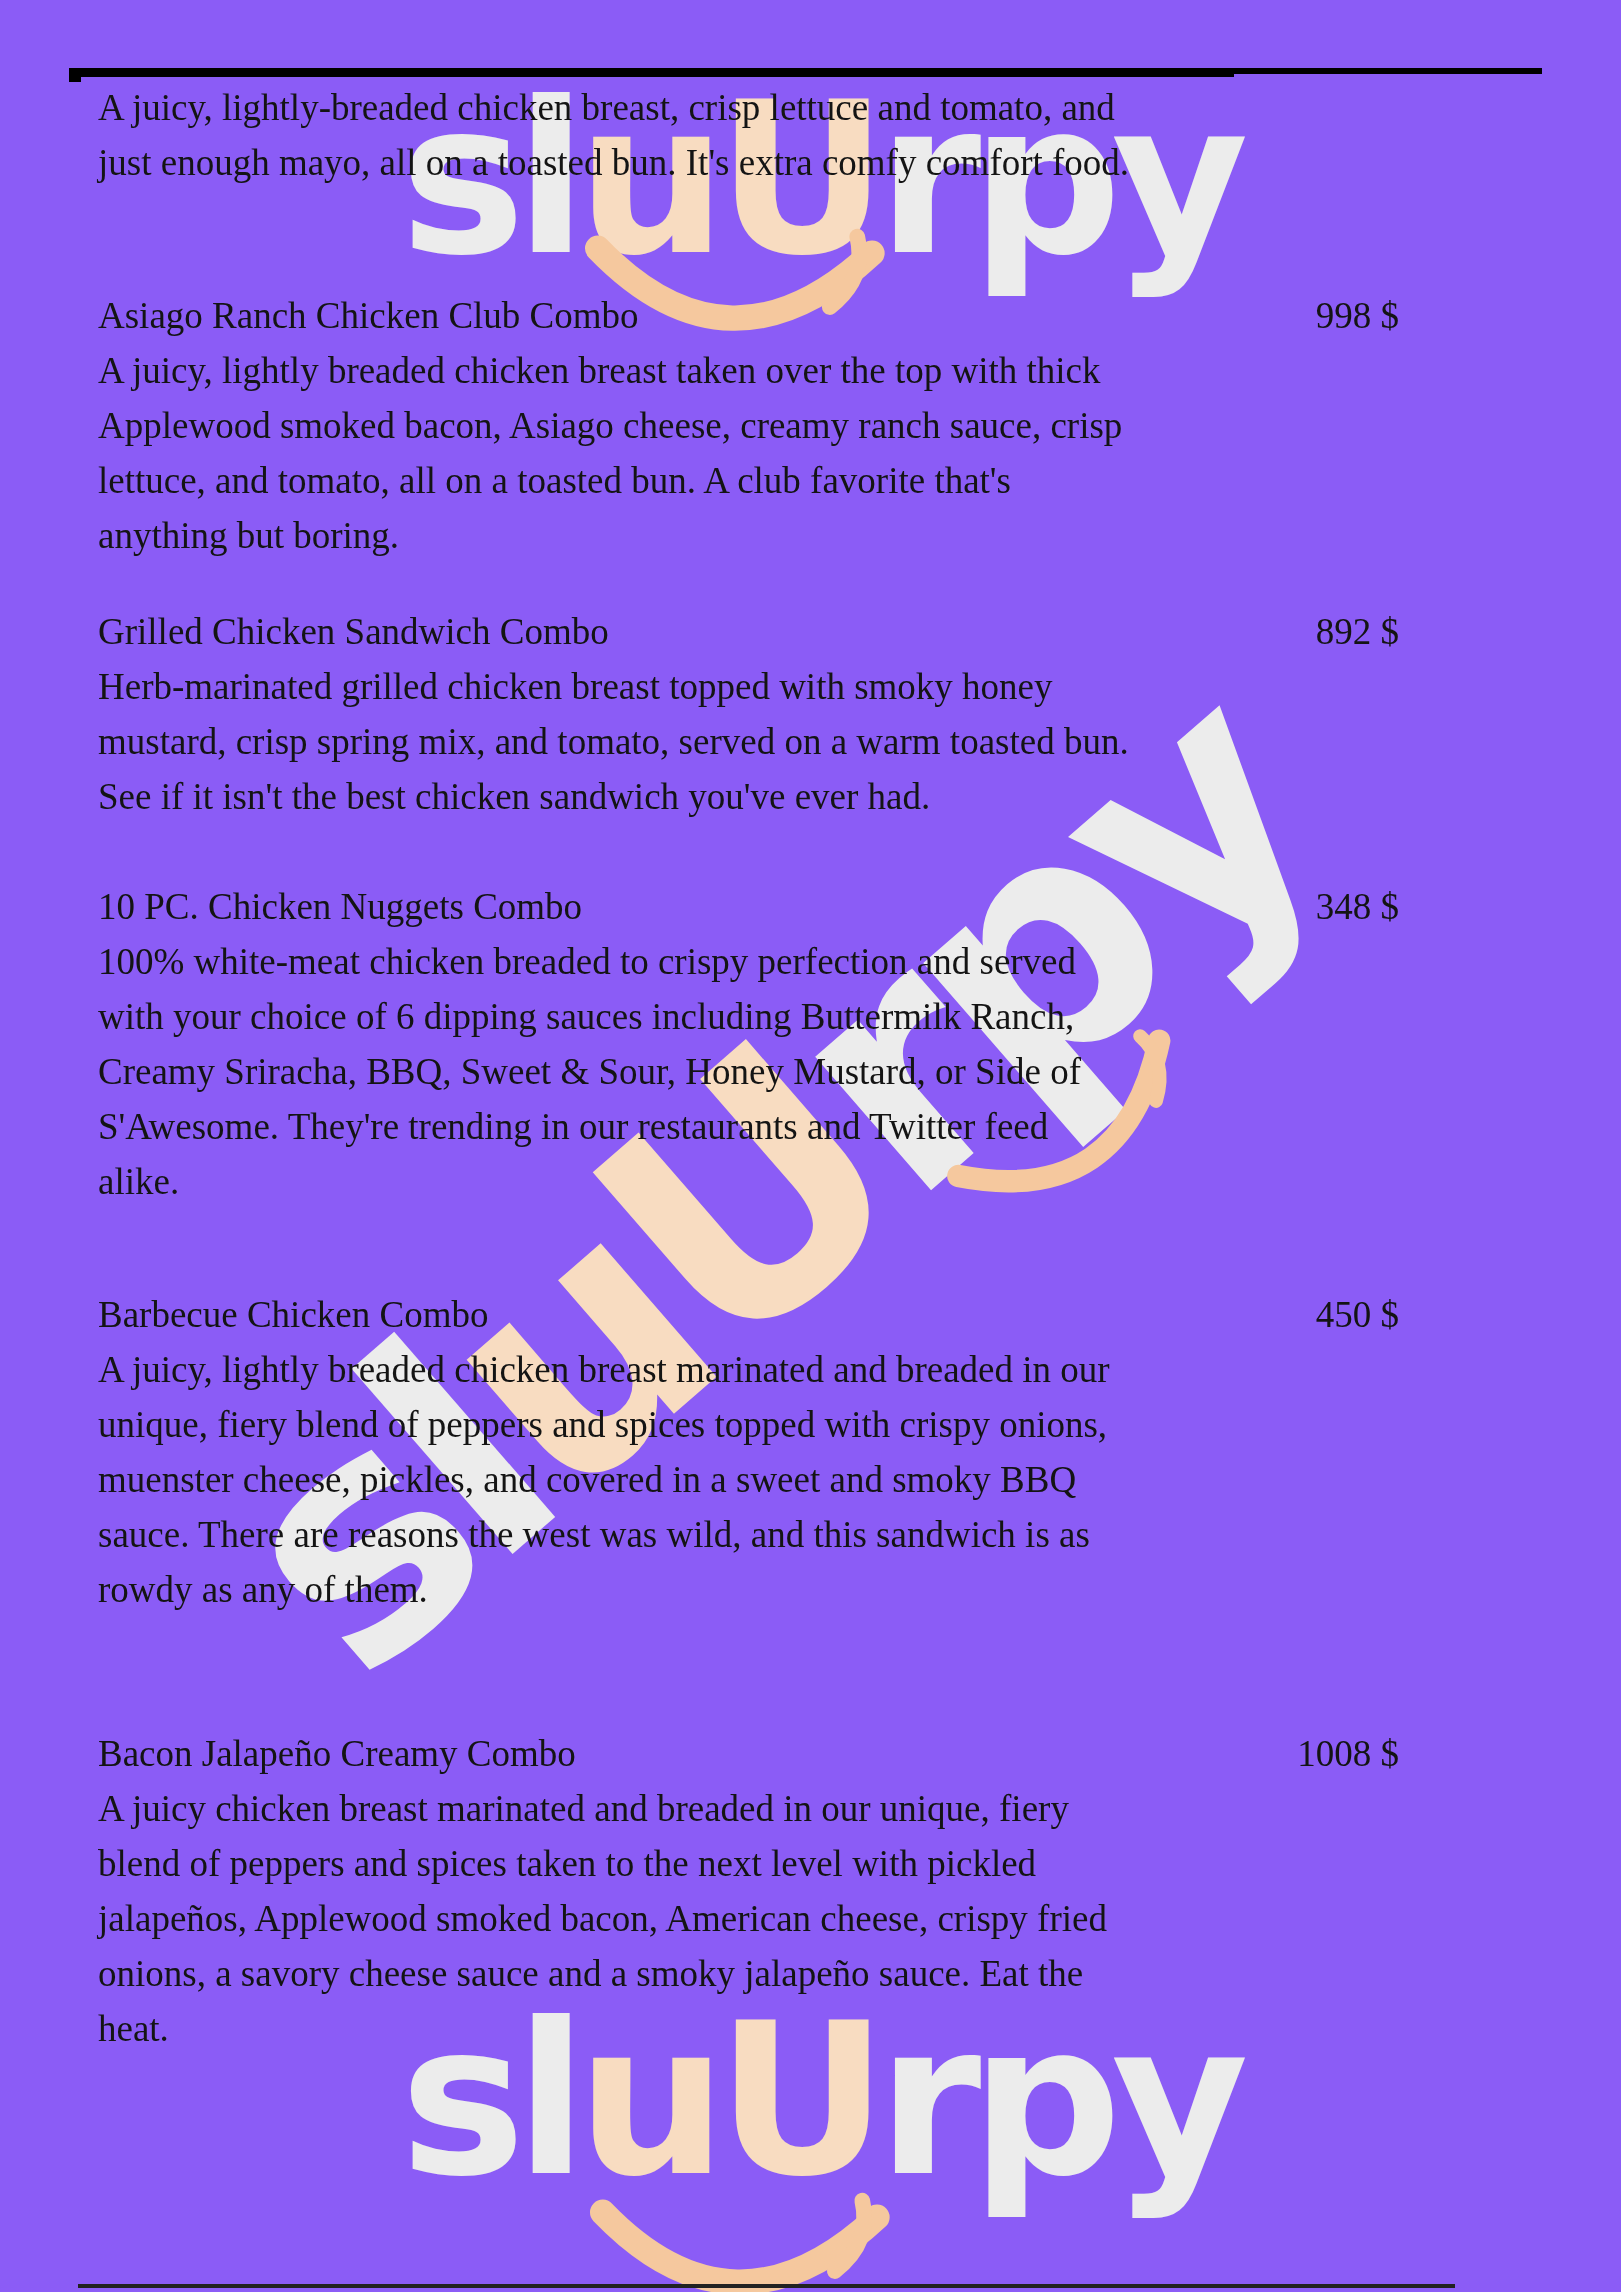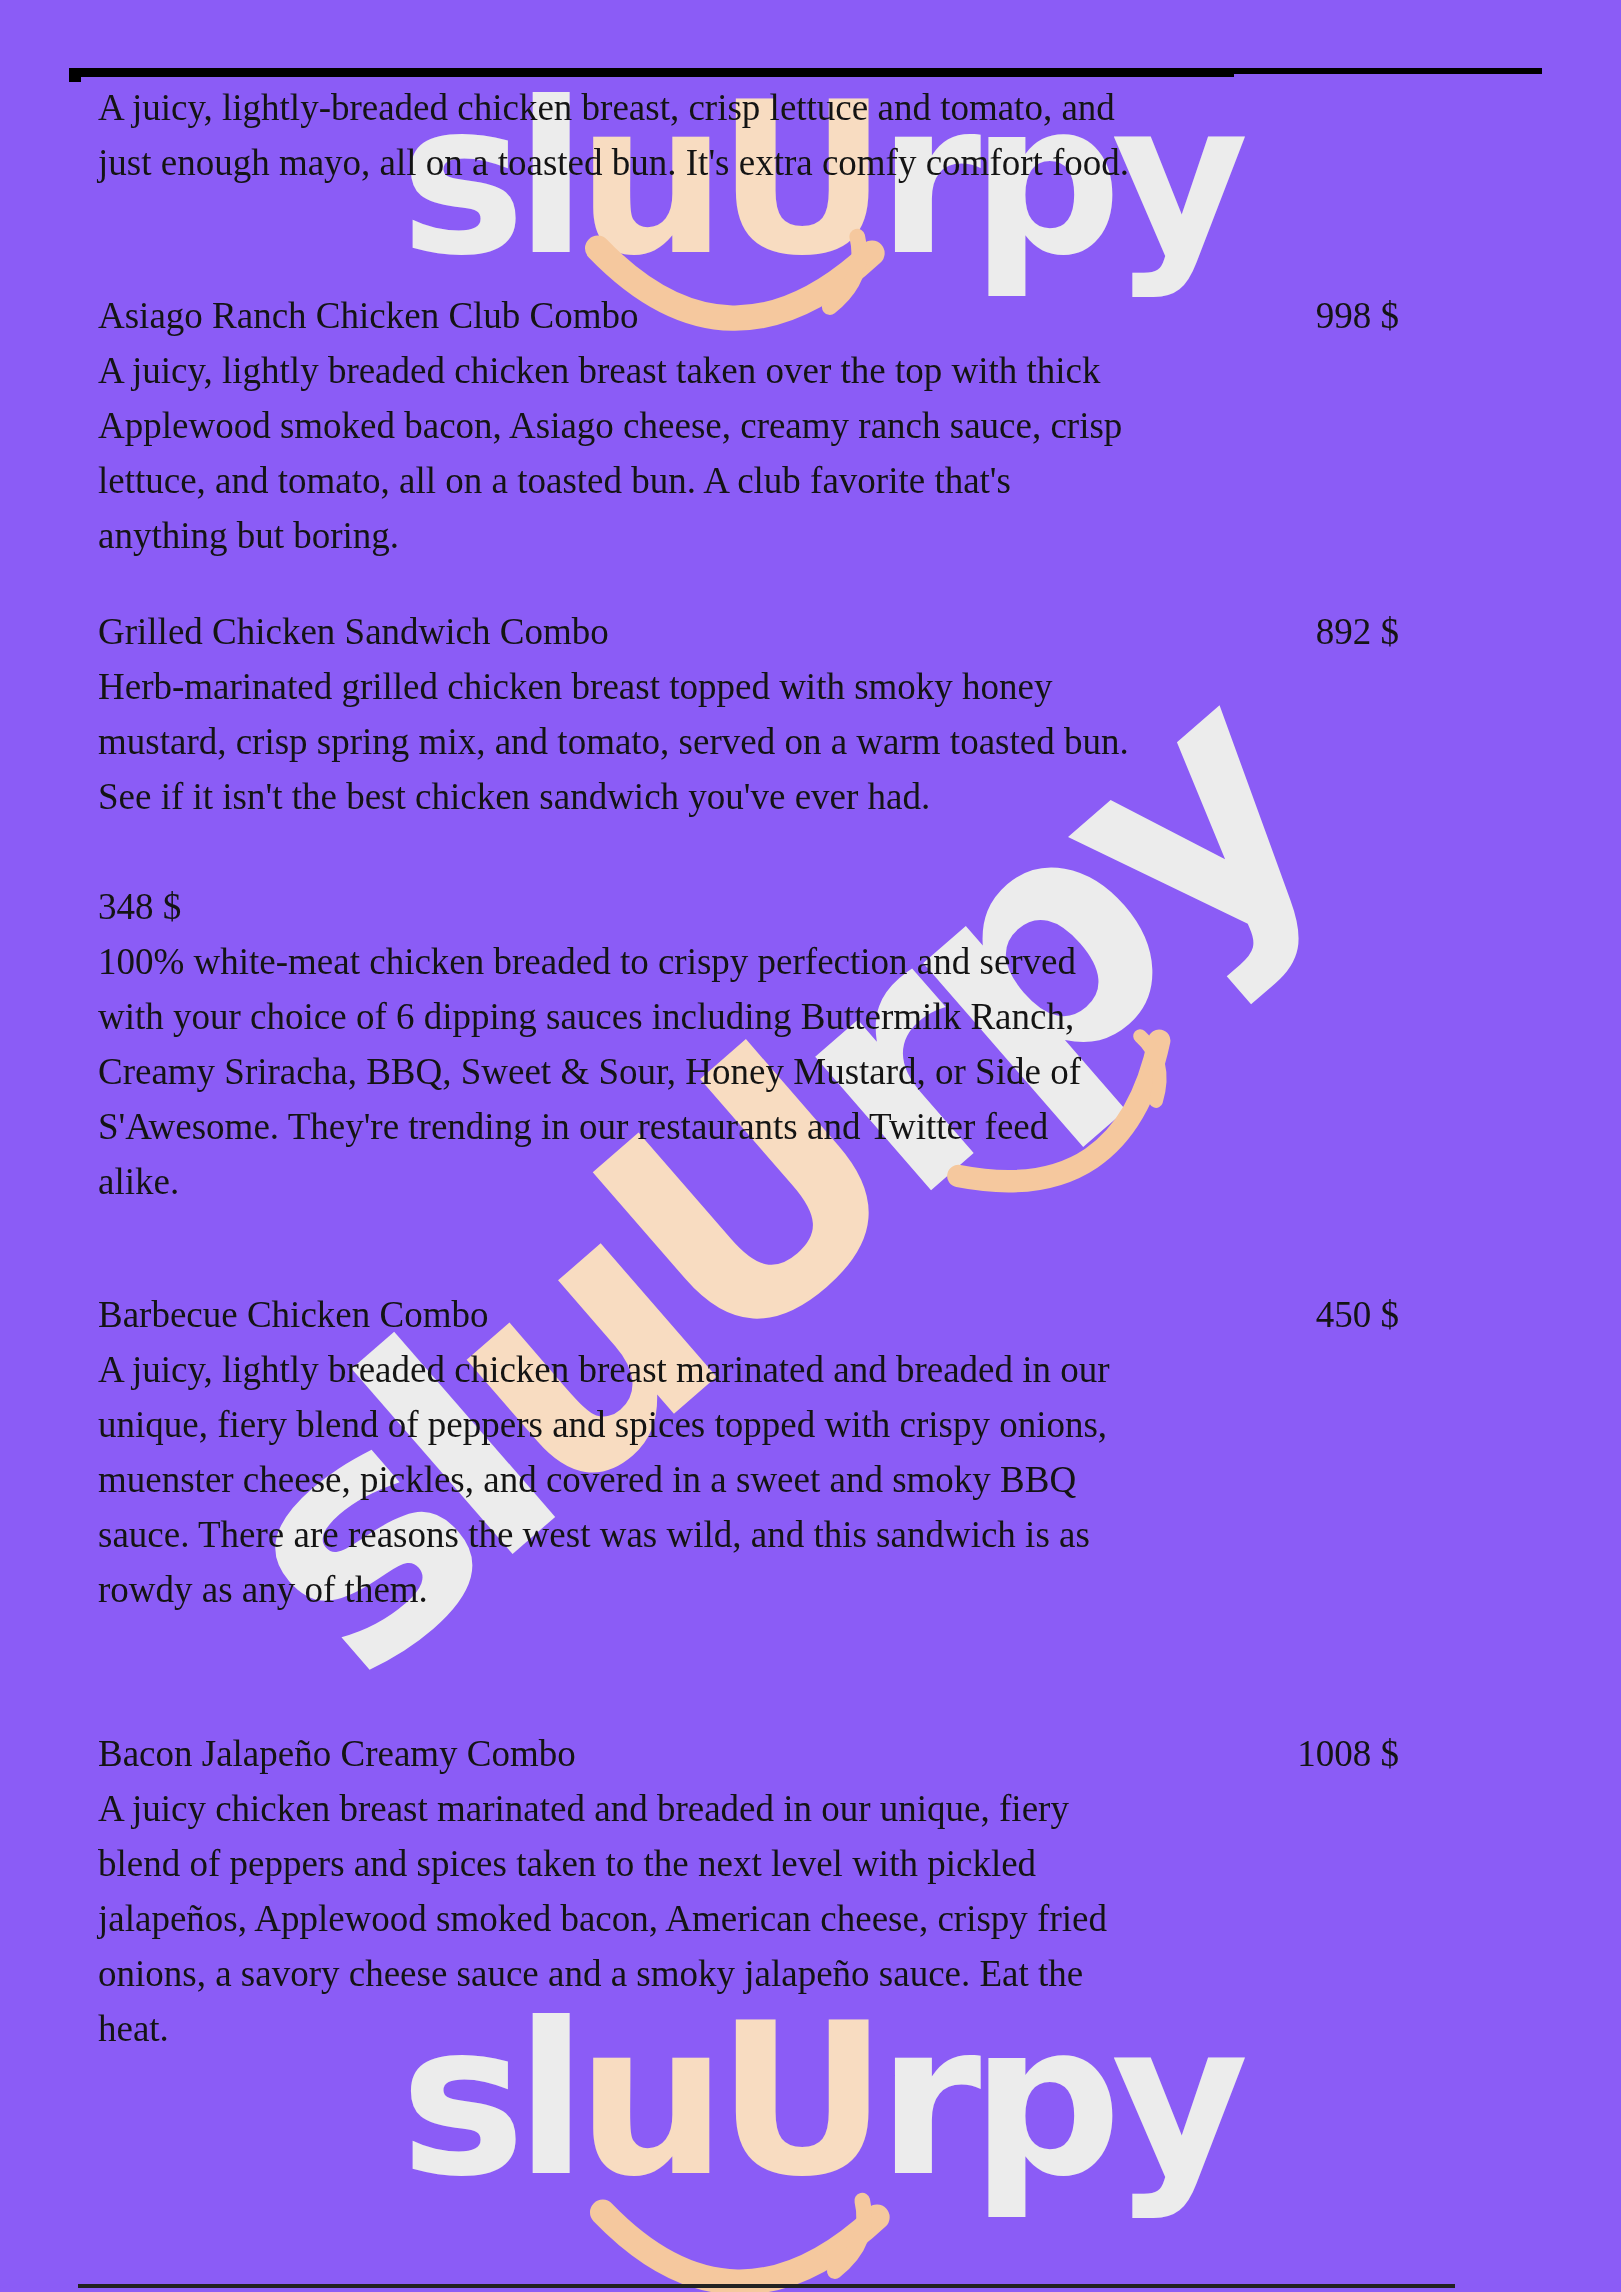--- a/index.html
+++ b/index.html
@@ -110,20 +110,21 @@
       <span class="item-name">Grilled Chicken Sandwich Combo</span>
       <span class="item-price">892 $</span>
     </div>
     <div class="desc">Herb-marinated grilled chicken breast topped with smoky honey
 mustard, crisp spring mix, and tomato, served on a warm toasted bun.
 See if it isn't the best chicken sandwich you've ever had.</div>
   </div>
 
   <div class="content-block b-sec3">
     <div class="item-head">
+      <span class="item-name">10 PC. Chicken Nuggets Combo</span>
       <span class="item-price">348 $</span>
     </div>
     <div class="desc">100% white-meat chicken breaded to crispy perfection and served
 with your choice of 6 dipping sauces including Buttermilk Ranch,
 Creamy Sriracha, BBQ, Sweet &amp; Sour, Honey Mustard, or Side of
 S'Awesome. They're trending in our restaurants and Twitter feed
 alike.</div>
   </div>
 
   <div class="content-block b-sec4">

